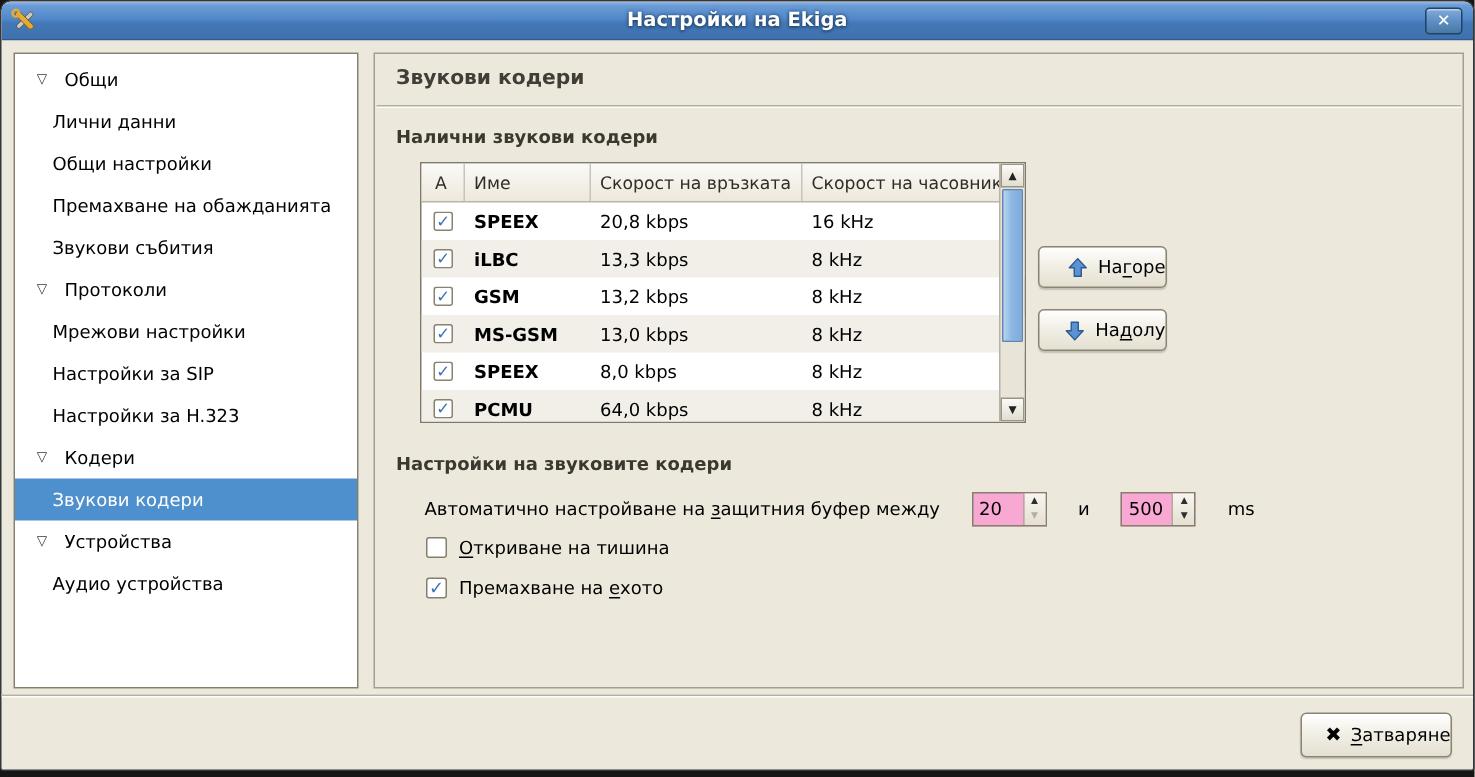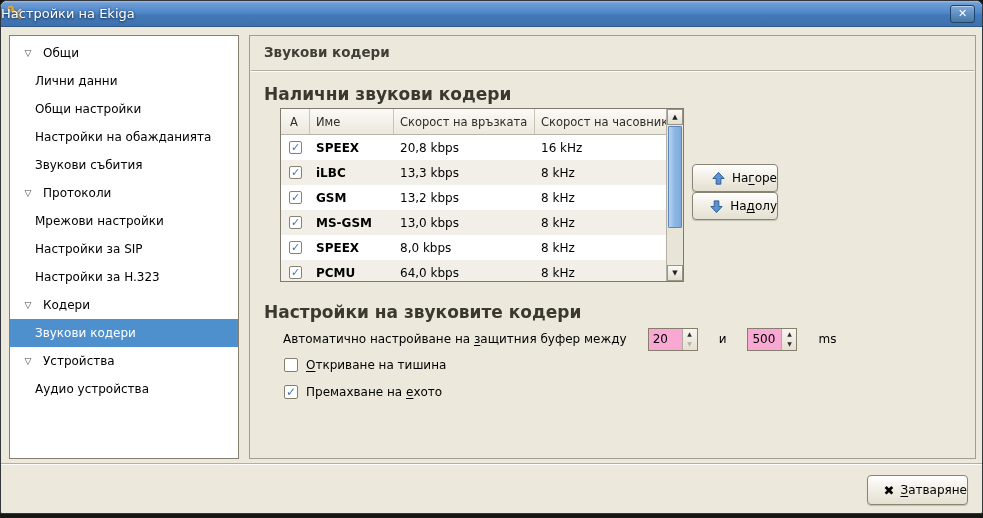--- a/index.html
+++ b/index.html
@@ -7,22 +7,22 @@
   body { background:#161616; font-family:"DejaVu Sans","Liberation Sans",sans-serif; }
 
   .window { position:absolute; left:0; top:0; width:983px; height:514px;
             background:#ece9dc; border:1px solid #33373b; border-radius:7px 7px 2px 2px; overflow:hidden; }
 
   
   .titlebar { position:absolute; left:0; right:0; top:0; height:26px;
               background:linear-gradient(180deg,#9bbce6 0%,#6b9cd6 10%,#5289ca 45%,#4378b7 58%,#3e70ad 100%);
               border-bottom:1px solid #2e5a8e; border-radius:6px 6px 0 0; }
   .win-icon { position:absolute; left:5px; top:3px; width:20px; height:20px; }
-  .title { position:absolute; left:0; right:0; top:5px; 
-           font-weight:normal; font-size:13px; color:#ffffff;
+  .title { position:absolute; left:0; right:0; top:5px; text-align:center;
+           font-weight:bold; font-size:13px; color:#ffffff;
            text-shadow:0 1px 2px #1d3c60, 0 0 3px #274b75; }
   .tb-close { position:absolute; right:7px; top:4px; width:25px; height:18px;
               border:1px solid #1f4369; border-radius:3px; cursor:default;
               background:linear-gradient(#84abd8,#5d8fc6 50%,#49799f);
               box-shadow:inset 0 1px 0 rgba(255,255,255,.45);
               color:#fff; font-weight:bold; font-size:11px; text-align:center; line-height:16px; }
 
   
   .sidebar { position:absolute; left:8px; top:34px; width:230px; height:424px;
              background:#ffffff; border:1px solid #867f6d; padding-top:3px; overflow:hidden; }
@@ -30,21 +30,21 @@
   .tree-row.parent { padding-left:12px; gap:9px; }
   .tree-row.child  { padding-left:25px; }
   .tree-row.selected { background:#4e8fcd; color:#ffffff; }
   .expander { font-size:9px; color:#3a3a3a; width:12px; text-align:center; }
 
   
   .main { position:absolute; left:248px; top:34px; width:727px; height:424px;
           border:1px solid #a39e90; }
   .panel-header { position:absolute; left:14px; top:8px; font-size:13.5px; font-weight:bold; color:#403e37; }
   .hsep { position:absolute; left:1px; right:1px; top:34px; height:2px; background:#fdfdfb; border-top:1px solid #b3afa2; }
-  .sec-title { position:absolute; font-weight:bold; font-size:17px; color:#3a382f; white-space:nowrap; }
+  .sec-title { position:absolute; font-weight:bold; font-size:12px; color:#3a382f; white-space:nowrap; }
   #sec1 { left:14px; top:48px; }
   #sec2 { left:14px; top:266px; }
 
   
   .ctable { position:absolute; left:30px; top:72px; width:404px; height:174px;
             background:#fff; border:1px solid #7f7a6d; overflow:hidden; }
   .thead { display:flex; height:26px; background:linear-gradient(#fbfaf7,#ece8dc);
            border-bottom:1px solid #b9b5a8; color:#2f2d28; }
   .th { font-size:11.5px; padding:6px 0 0 6px; border-right:1px solid #c8c4b7; overflow:hidden; white-space:nowrap; }
   .th:last-child { border-right:0; }
@@ -67,21 +67,21 @@
   .sthumb { position:absolute; left:1px; right:1px; top:17px; height:102px;
             background:linear-gradient(90deg,#b7d4ef,#8db8e4 45%,#7fabdc);
             border:1px solid #5d87b8; border-radius:1px; }
 
   
   .gbtn { display:flex; align-items:center; justify-content:flex-end; gap:6px;
           background:linear-gradient(#ffffff,#f2efe6 45%,#e4e0d1);
           border:1px solid #8a8474; border-radius:4px; font-size:12px; color:#000;
           box-shadow:0 1px 1px rgba(0,0,0,.18), inset 0 1px 0 #fff; white-space:nowrap; }
   #btn-up   { position:absolute; left:442px; top:128px; width:86px; height:28px; }
-  #btn-down { position:absolute; left:442px; top:156px; width:86px; height:28px; }
+  #btn-down { position:absolute; left:442px; top:170px; width:86px; height:28px; }
 
   
   .jitter-row { position:absolute; left:33px; top:291px; height:24px;
                 display:flex; align-items:center; gap:21px; font-size:12px; color:#000; white-space:nowrap; }
   .spin { width:50px; height:23px; background:#f9a8d4; border:1px solid #857f6e; display:flex; }
   .spin input { flex:1; min-width:0; border:0; outline:0; background:transparent;
                 font:12px "DejaVu Sans","Liberation Sans",sans-serif; padding-left:4px; }
   .arrows { width:15px; border-left:1px solid #b1ab99; display:flex; flex-direction:column;
             background:linear-gradient(#f7f5ef,#e4e0d2); }
   .sa { flex:1; font-size:6px; line-height:10px; text-align:center; color:#2e2e2e; }
@@ -123,21 +123,21 @@
       <span class="expander">▽</span>
       <span>Общи</span>
     </div>
     <div class="tree-row child">
       <span>Лични данни</span>
     </div>
     <div class="tree-row child">
       <span>Общи настройки</span>
     </div>
     <div class="tree-row child">
-      <span>Настройки на обажданията</span>
+      <span>Премахване на обажданията</span>
     </div>
     <div class="tree-row child">
       <span>Звукови събития</span>
     </div>
     <div class="tree-row parent">
       <span class="expander">▽</span>
       <span>Протоколи</span>
     </div>
     <div class="tree-row child">
       <span>Мрежови настройки</span>

